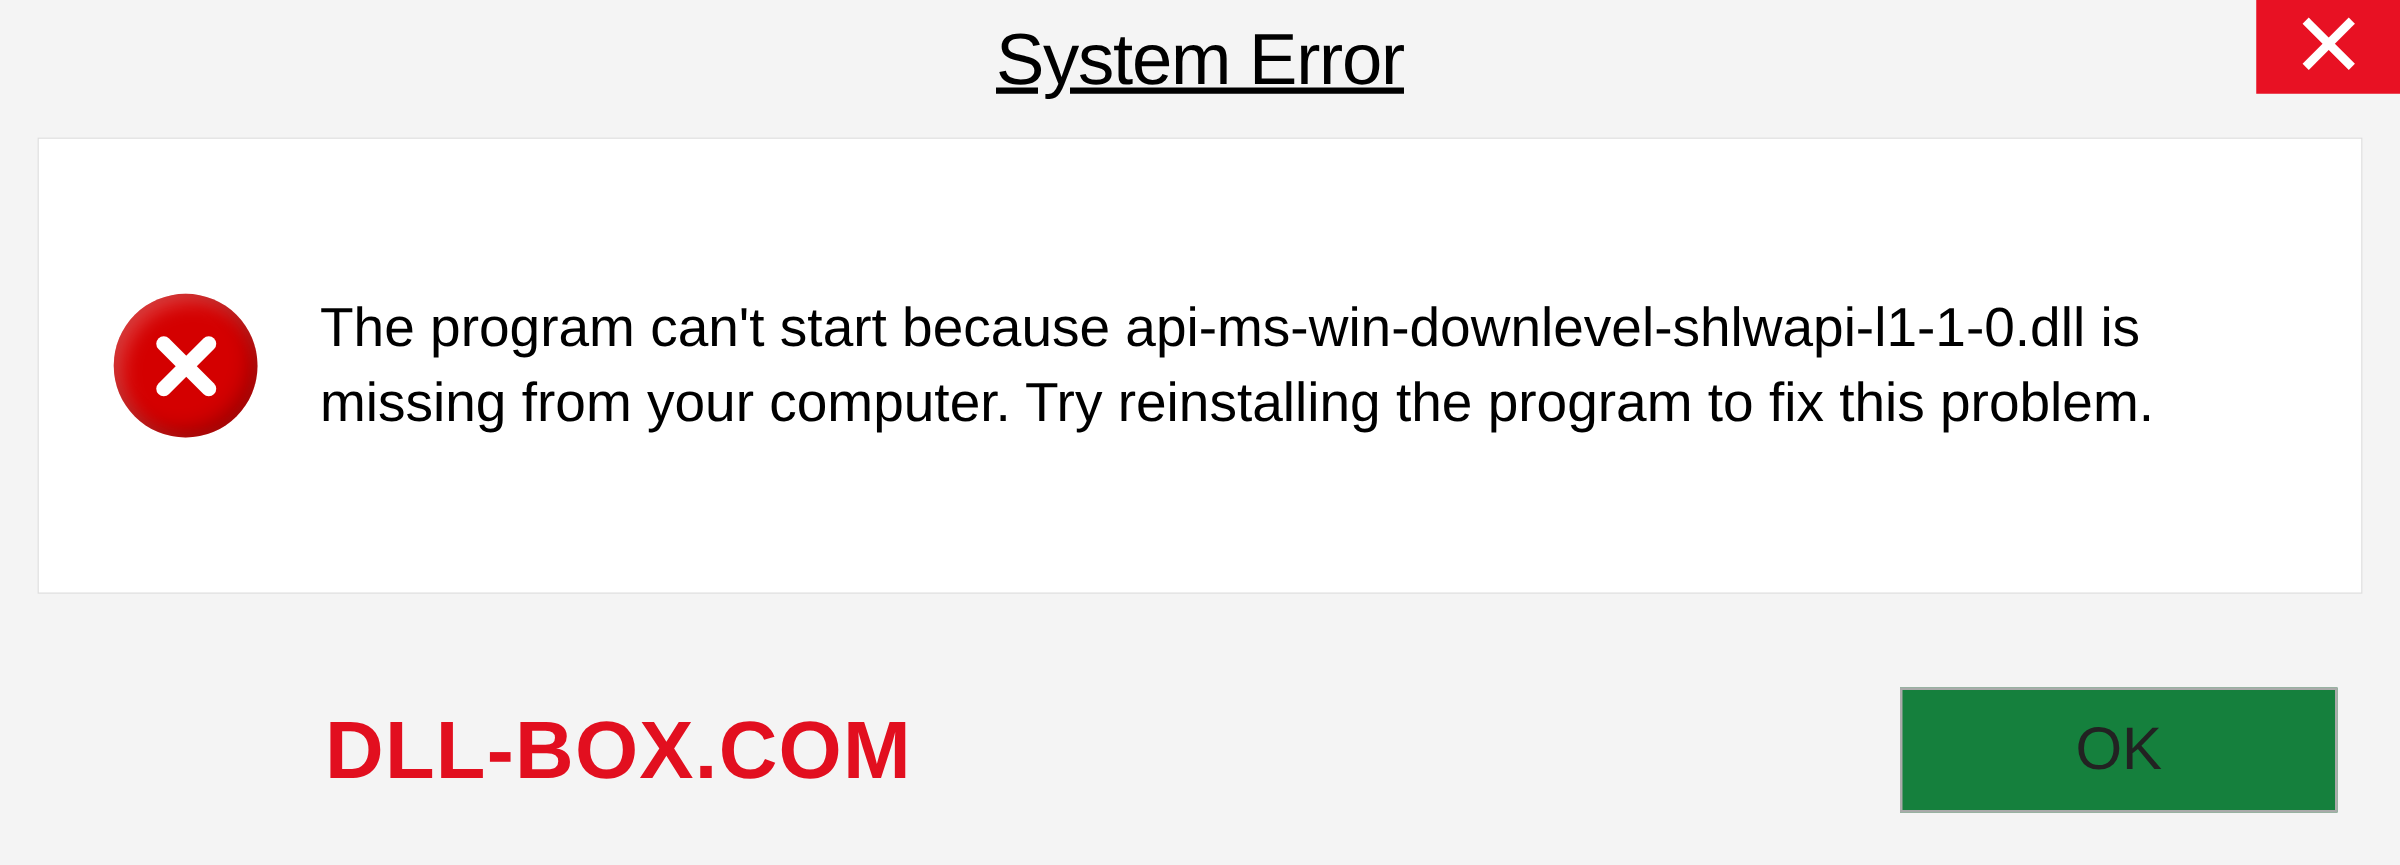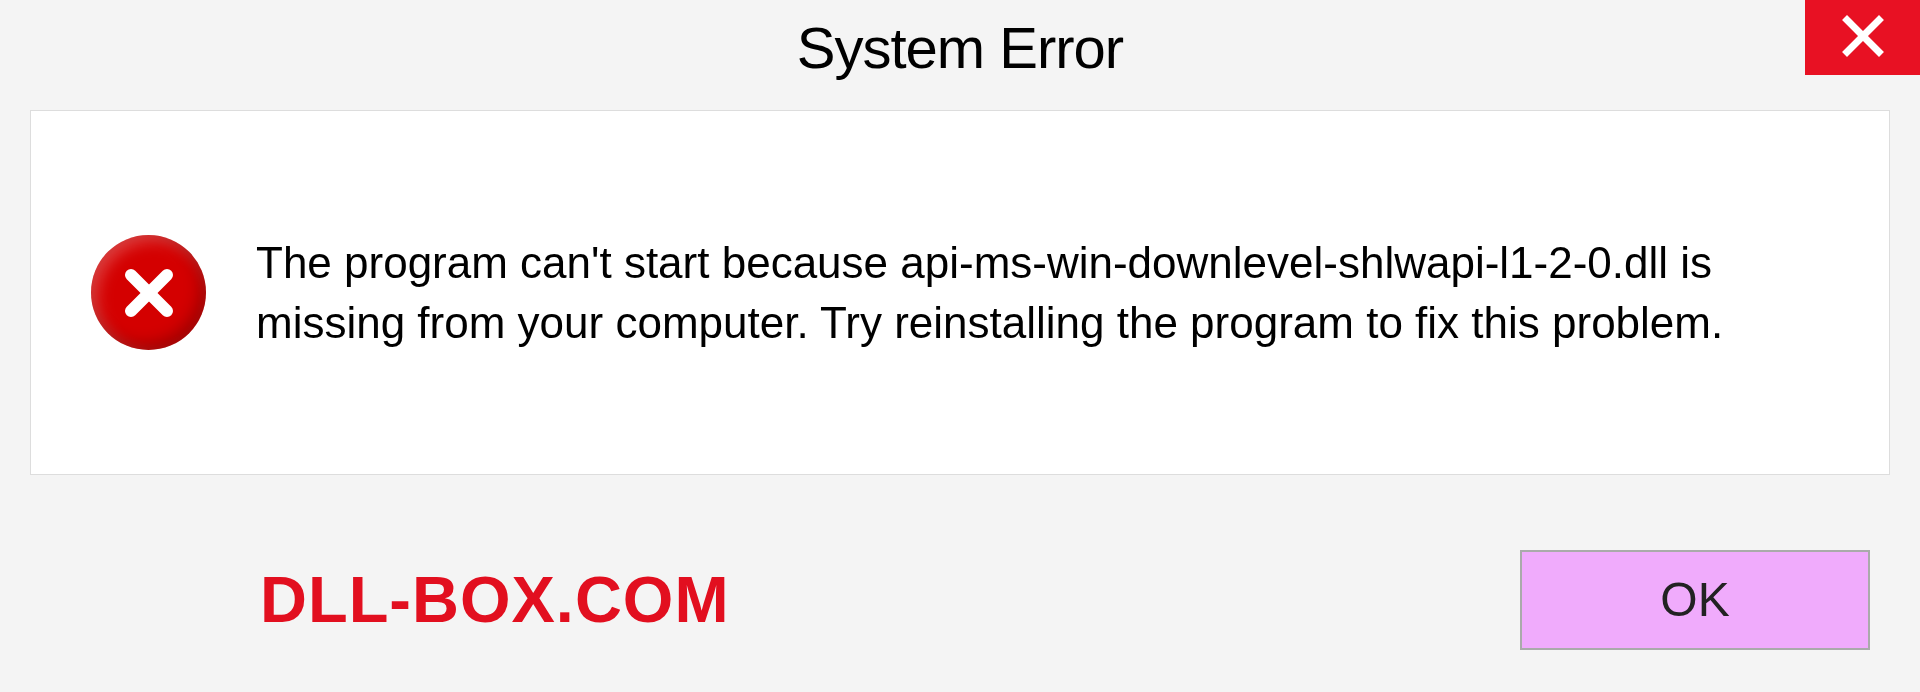--- a/index.html
+++ b/index.html
@@ -20,20 +20,21 @@
       height: 95px;
       display: flex;
       align-items: center;
       justify-content: center;
     }
     .title {
       font-size: 58px;
       font-weight: 400;
       color: #000;
       letter-spacing: -1px;
+      text-decoration: underline;
     }
     .close-btn {
       position: absolute;
       top: 0;
       right: 0;
       width: 115px;
       height: 75px;
       background: #e81123;
       display: flex;
       align-items: center;
@@ -95,21 +96,21 @@
     .watermark {
       font-size: 65px;
       font-weight: 800;
       color: #e20f1f;
       letter-spacing: 1px;
       font-family: Arial, sans-serif;
     }
     .ok-btn {
       width: 350px;
       height: 100px;
-      background: #f0abfc;
+      background: #15803d;
       border: 2px solid #aaa;
       font-size: 48px;
       color: #222;
       display: flex;
       align-items: center;
       justify-content: center;
       cursor: pointer;
       margin-right: 10px;
     }
   </style>
@@ -130,21 +131,21 @@
 
 <div class="content-box">
   <div class="error-icon">
     <div class="circle">
       <svg viewBox="0 0 60 60">
         <line x1="12" y1="12" x2="48" y2="48" stroke="#fff" stroke-width="12" stroke-linecap="round"></line>
         <line x1="48" y1="12" x2="12" y2="48" stroke="#fff" stroke-width="12" stroke-linecap="round"></line>
       </svg>
     </div>
   </div>
-  <div class="message">The program can't start because api-ms-win-downlevel-shlwapi-l1-2-0.dll is missing from your computer. Try reinstalling the program to fix this problem.</div>
+  <div class="message">The program can't start because api-ms-win-downlevel-shlwapi-l1-1-0.dll is missing from your computer. Try reinstalling the program to fix this problem.</div>
 </div>
 
 <div class="footer">
   <div class="watermark">DLL-BOX.COM</div>
   <div class="ok-btn">
     <span>OK</span>
   </div>
 </div>
 
 </body></html>

